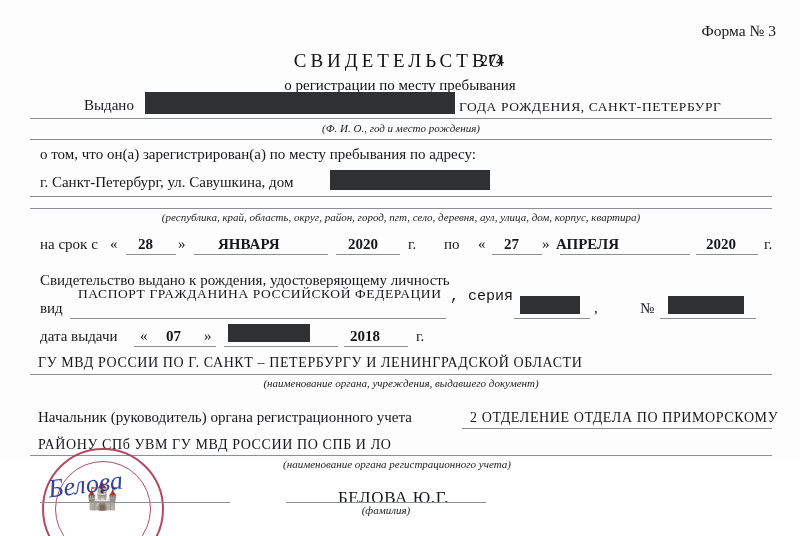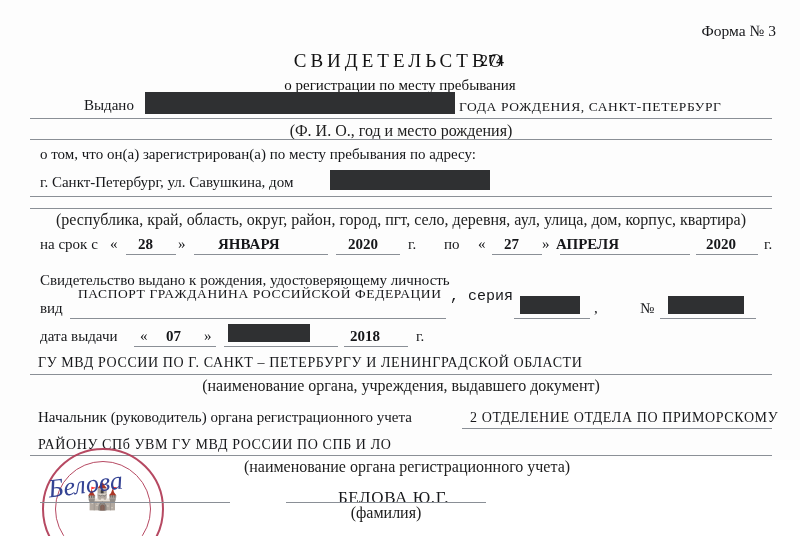--- a/index.html
+++ b/index.html
@@ -26,24 +26,25 @@
   .line {
     position: absolute;
     border-bottom: 1px solid #8a8f96;
     height: 0;
   }
   .redact {
     position: absolute;
     background: #2f3032;
   }
   .small-caption {
-    font-size: 16px;
+    font-size: 11px;
     color: #202020;
     text-align: center;
     font-family: "Liberation Serif", serif;
+    font-style: italic;
   }
   .txt {
     font-size: 15px;
     color: #16171a;
     white-space: nowrap;
   }
   .bold { font-weight: bold; }
   .spaced { letter-spacing: 0.6px; }
 
   #form-no {
@@ -198,21 +199,21 @@
   <div class="abs txt spaced" style="left:38px; top:355px; font-size:14px;">ГУ  МВД  РОССИИ  ПО  Г. САНКТ – ПЕТЕРБУРГУ  И  ЛЕНИНГРАДСКОЙ ОБЛАСТИ</div>
   <div class="line" style="left:30px; top:374px; width:742px;"></div>
   <div class="abs small-caption" style="left:30px; top:377px; width:742px;">(наименование органа, учреждения, выдавшего документ)</div>
 
   <div class="abs txt" style="left:38px; top:409px;">Начальник (руководитель) органа регистрационного учета</div>
   <div class="abs txt spaced" style="left:470px; top:410px; font-size:14px;">2 ОТДЕЛЕНИЕ ОТДЕЛА  ПО ПРИМОРСКОМУ</div>
   <div class="line" style="left:462px; top:428px; width:310px;"></div>
 
   <div class="abs txt spaced" style="left:38px; top:437px; font-size:14px;">РАЙОНУ СПб УВМ  ГУ  МВД  РОССИИ  ПО СПБ  И  ЛО</div>
   <div class="line" style="left:30px; top:455px; width:742px;"></div>
-  <div class="abs small-caption" style="left:36px; top:458px; width:742px;text-align:center;">(наименование органа регистрационного учета)</div>
+  <div class="abs small-caption" style="left:26px; top:458px; width:742px;text-align:center;">(наименование органа регистрационного учета)</div>
 
   <div class="stamp">
     <div class="stamp-eagle">🏰</div>
 
   </div>
 
   <div class="signature">Белова</div>
   <div class="line" style="left:40px; top:502px; width:190px;"></div>
 
   <div class="abs txt spaced" style="left:338px; top:488px; font-size:17px;">БЕЛОВА Ю.Г.</div>

